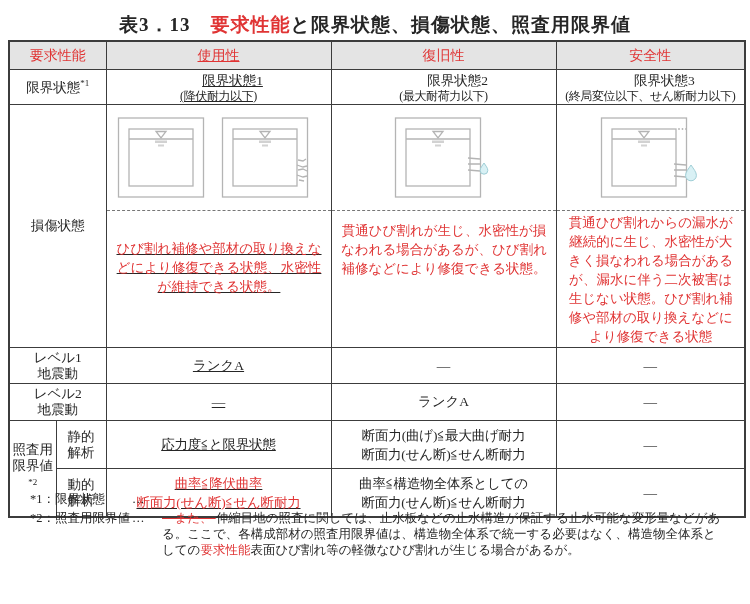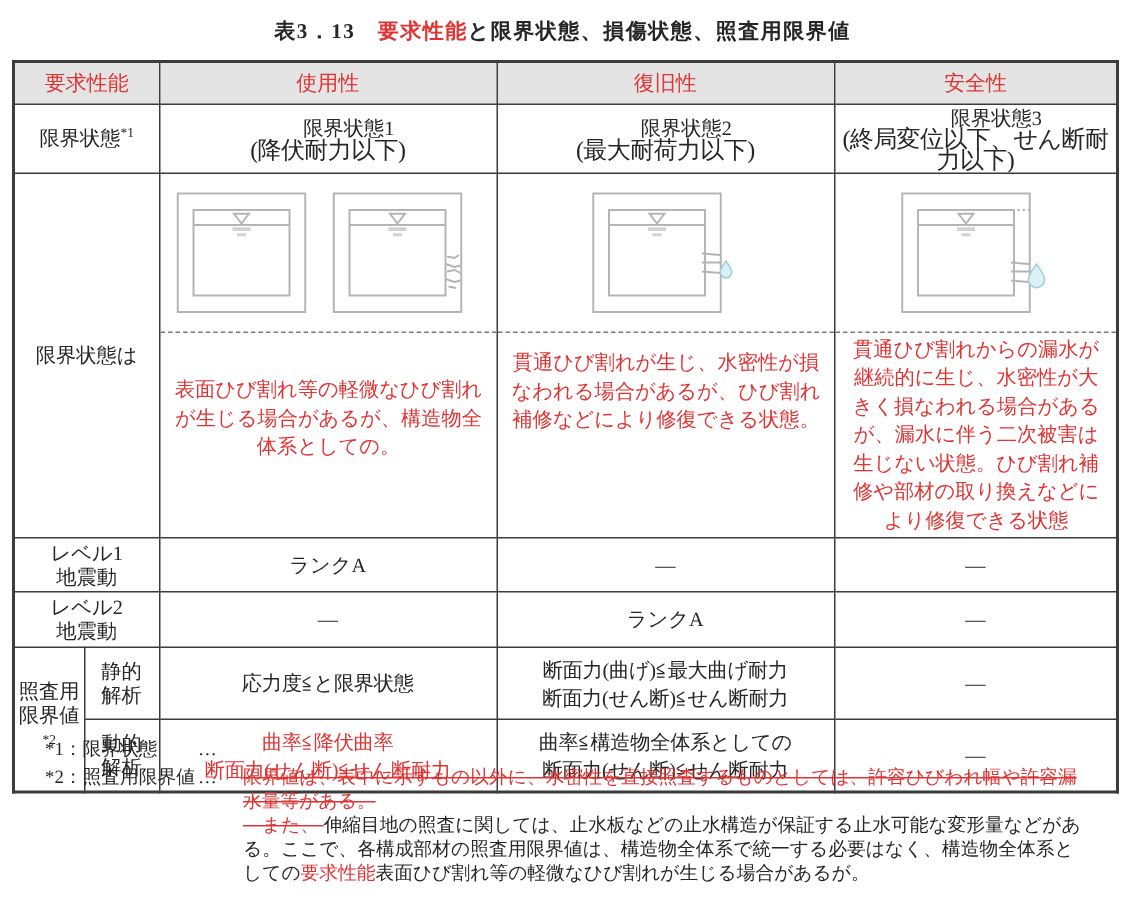--- a/index.html
+++ b/index.html
@@ -16,37 +16,37 @@
   body{
     width:750px;height:604px;position:relative;background:#ffffff;
     font-family:"Liberation Serif","DejaVu Serif",serif;
     color:var(--text-color);
     overflow:hidden;
   }
   .red{color:var(--accent-red);}
   .strike{text-decoration:line-through;}
   .page-title{
     position:absolute;top:12px;left:0;width:750px;text-align:center;
-    font-size:14px;letter-spacing:1px;font-weight:600;
+    font-size:19px;letter-spacing:1px;font-weight:600;
   }
   table.main{
     position:absolute;left:8px;top:40px;width:736px;
     border-collapse:collapse;table-layout:fixed;
     border:2px solid var(--border-color);
     font-size:13.5px;
   }
   table.main td{
     border:1px solid var(--border-color);
     text-align:center;vertical-align:middle;
     padding:0;overflow:hidden;
   }
-  td.dbl{border-left:3px double var(--border-color);}
+  td.dbl{border-left:3px double var(--border-color);text-decoration:underline;}
   tr.hdr td{background:var(--header-bg);height:27px;font-size:14px;}
   tr.limit td{height:34px;}
-  .subline{font-size:16px;letter-spacing:-0.4px;line-height:14px;}
+  .subline{font-size:12px;letter-spacing:-0.4px;line-height:14px;}
   .mainline{line-height:17px;margin-left:28px;}
   tr.damage td{height:216px;vertical-align:top;}
   .diag{
     height:105px;border-bottom:1px dashed var(--dash-line);
     display:flex;align-items:center;justify-content:center;gap:4px;
   }
   .damage-label-cell{vertical-align:middle !important;}
   .dmg-text{
     text-align:center;font-size:13.5px;line-height:19px;
     padding:4px 6px 0 7px;color:var(--accent-red);
@@ -106,21 +106,21 @@
       <div class="mainline">限界状態2</div>
       <div class="subline">(最大耐荷力以下)</div>
     </td>
     <td>
       <div class="mainline">限界状態3</div>
       <div class="subline">(終局変位以下、せん断耐力以下)</div>
     </td>
   </tr>
 
   <tr class="damage">
-    <td colspan="2" class="damage-label-cell">限界状態は</td>
+    <td colspan="2" class="damage-label-cell">損傷状態</td>
     <td class="dbl">
       <div class="diag">
         <svg width="100" height="84" viewBox="0 0 100 84">
           <rect class="st" x="1.5" y="2" width="85" height="79"></rect>
           <rect class="st" x="12" y="13" width="64" height="57"></rect>
           <line class="st" x1="12" y1="23" x2="76" y2="23"></line>
           <g>
             <polygon class="st" points="39,15.5 49,15.5 44,22"></polygon>
             <rect class="wl" x="38" y="24.5" width="12" height="2.5"></rect>
             <rect class="wl" x="41" y="28.5" width="6" height="2"></rect>
@@ -133,21 +133,21 @@
           <g>
             <polygon class="st" points="39,15.5 49,15.5 44,22"></polygon>
             <rect class="wl" x="38" y="24.5" width="12" height="2.5"></rect>
             <rect class="wl" x="41" y="28.5" width="6" height="2"></rect>
           </g>
           <g>
             <path class="st" d="M77,44 l5,1 l3,-2 M76,49 l6,2 l4,-1 M77,54 l5,-1 l4,2 M76,59 l6,2 l4,-1 M78,64 l5,1"></path>
           </g>
         </svg>
       </div>
-      <div class="dmg-text pt-lg">表面ひび割れ等の軽微なひび割れが生じる場合があるが、構造物全体系としての。</div>
+      <div class="dmg-text pt-lg">ひび割れ補修や部材の取り換えなどにより修復できる状態、水密性が維持できる状態。</div>
     </td>
     <td>
       <div class="diag">
         <svg width="100" height="84" viewBox="0 0 100 84">
           <rect class="st" x="1.5" y="2" width="85" height="79"></rect>
           <rect class="st" x="12" y="13" width="64" height="57"></rect>
           <line class="st" x1="12" y1="23" x2="76" y2="23"></line>
           <g>
             <polygon class="st" points="39,15.5 49,15.5 44,22"></polygon>
             <rect class="wl" x="38" y="24.5" width="12" height="2.5"></rect>
@@ -247,17 +247,16 @@
 
 <div class="footnotes">
   <div class="fnrow">
     <div class="fn-label">*1：限界状態</div>
     <div class="fn-dots">…</div>
   </div>
   <div class="fnrow">
     <div class="fn-label">*2：照査用限界値</div>
     <div class="fn-dots">…</div>
     <div class="fn-text">
-      <div><span class="red strike indent1">限界値は、表中に示すもの以外に、水密性を直接照査するものとしては、許容ひびわれ幅や許容漏水量等がある。</span></div>
       <div><span class="red strike">　また、 </span><span>伸縮目地の照査に関しては、止水板などの止水構造が保証する止水可能な変形量などがある。ここで、各構成部材の照査用限界値は、構造物全体系で統一する必要はなく、構造物全体系としての</span><span class="red">要求性能</span><span>表面ひび割れ等の軽微なひび割れが生じる場合があるが。</span></div>
     </div>
   </div>
 </div>
 
 </body></html>

